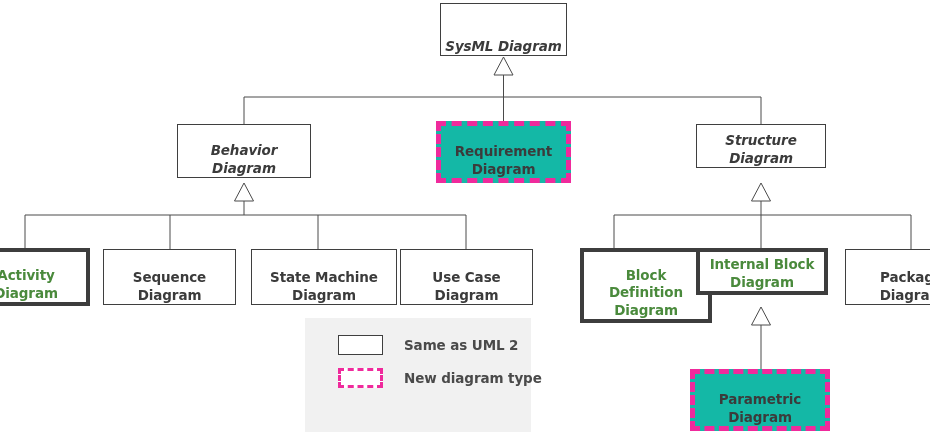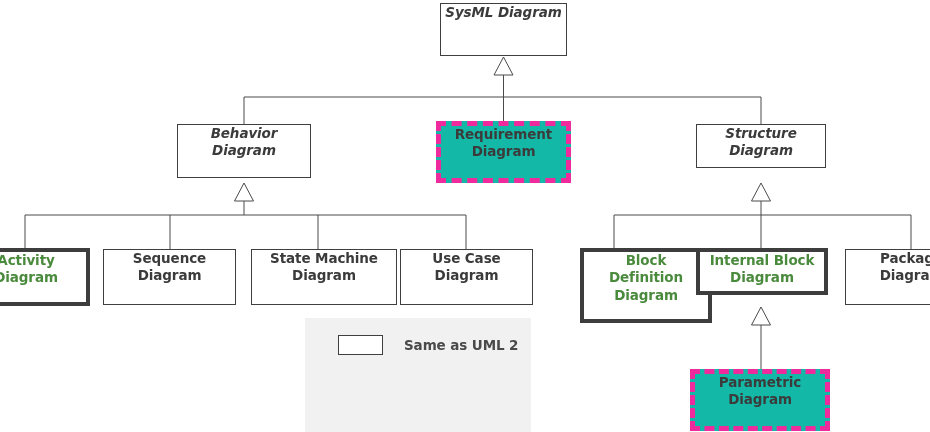--- a/index.html
+++ b/index.html
@@ -21,21 +21,21 @@
     top: 0;
     width: 930px;
     height: 432px;
     pointer-events: none;
   }
   .node {
     position: absolute;
     box-sizing: border-box;
     background: #ffffff;
     display: flex;
-    align-items: flex-start;
+    align-items: flex-end;
     justify-content: center;
     text-align: center;
     line-height: 1.28;
     color: #3b3b3b;
     font-size: 13.5px;
     font-weight: bold;
     letter-spacing: -0.1px;
     z-index: 2;
   }
   .node .lbl { display: block; padding: 0 4px; white-space: pre-line; }
@@ -173,15 +173,19 @@
   <div class="node dashed" style="left:690px; top:369px; width:140px; height:62px;">
     <span class="lbl">Parametric
 Diagram</span>
   </div>
 
   <div id="legend" style="left:305px; top:318px; width:226px; height:114px;">
     <div class="legend-row">
       <span class="swatch thin"></span>
       <span class="legend-text">Same as UML 2</span>
     </div>
+    <div class="legend-row">
+      <span class="swatch dashed"></span>
+      <span class="legend-text">New diagram type</span>
+    </div>
   </div>
 
 </div>
 
 </body></html>

